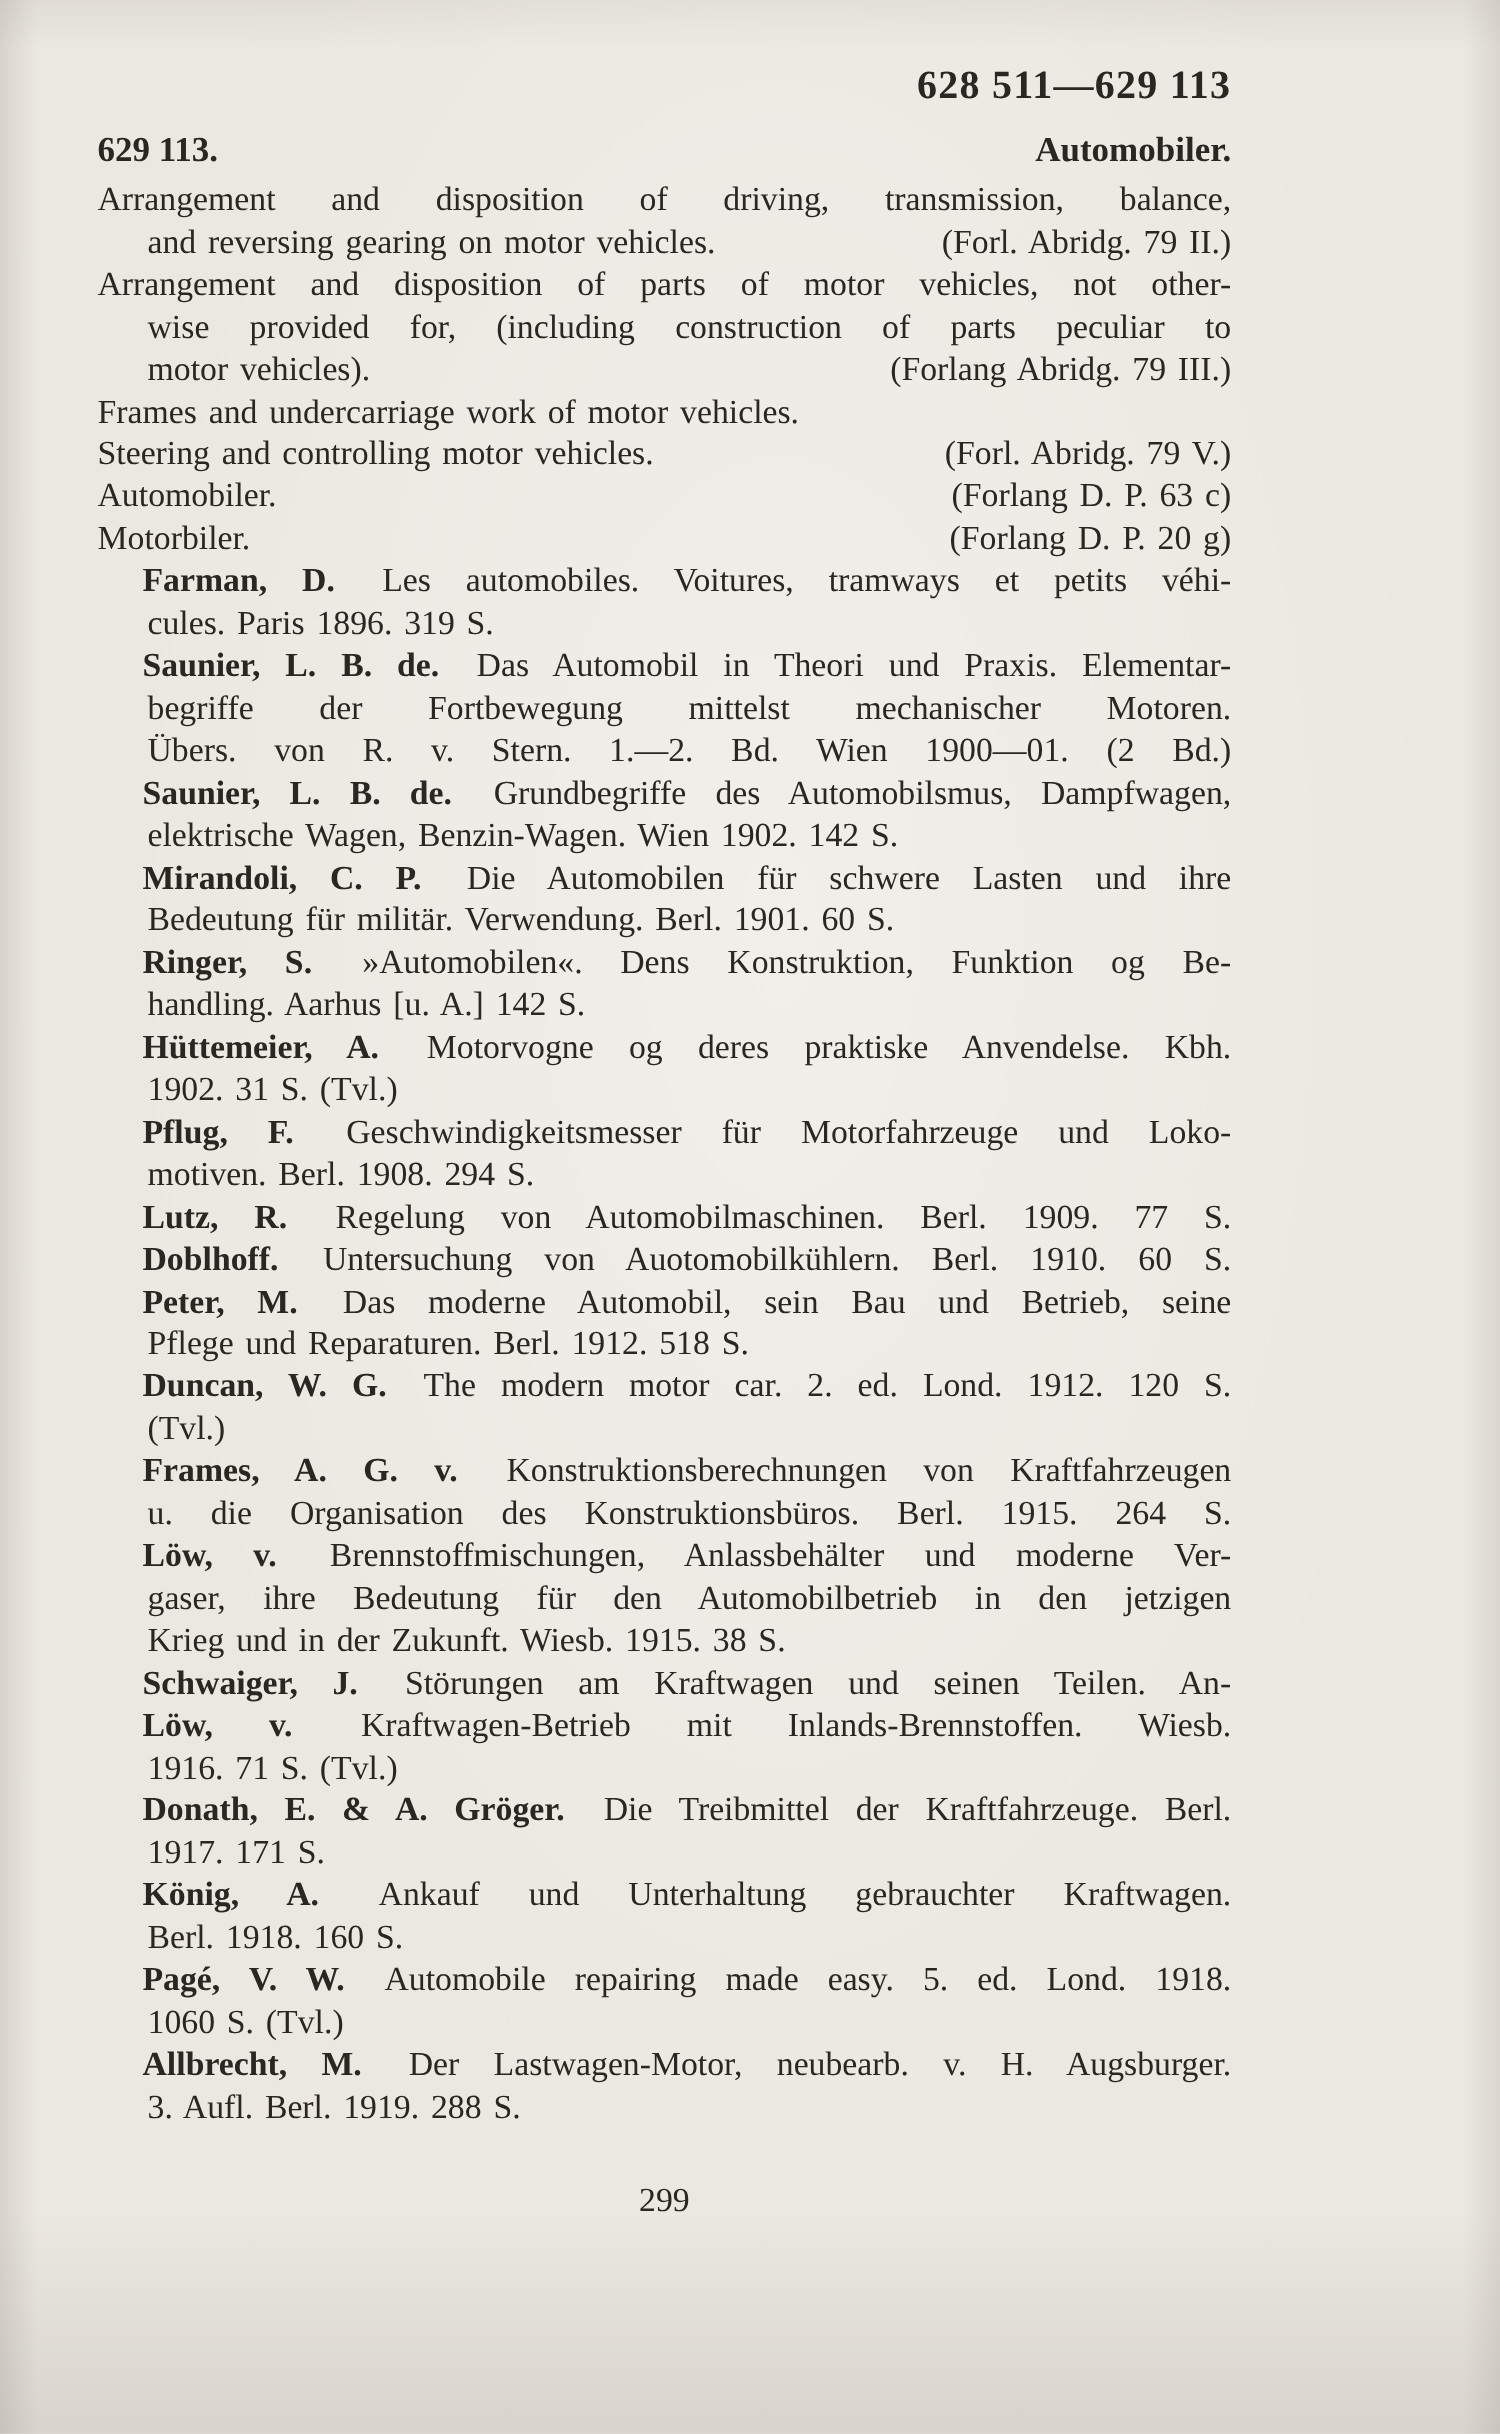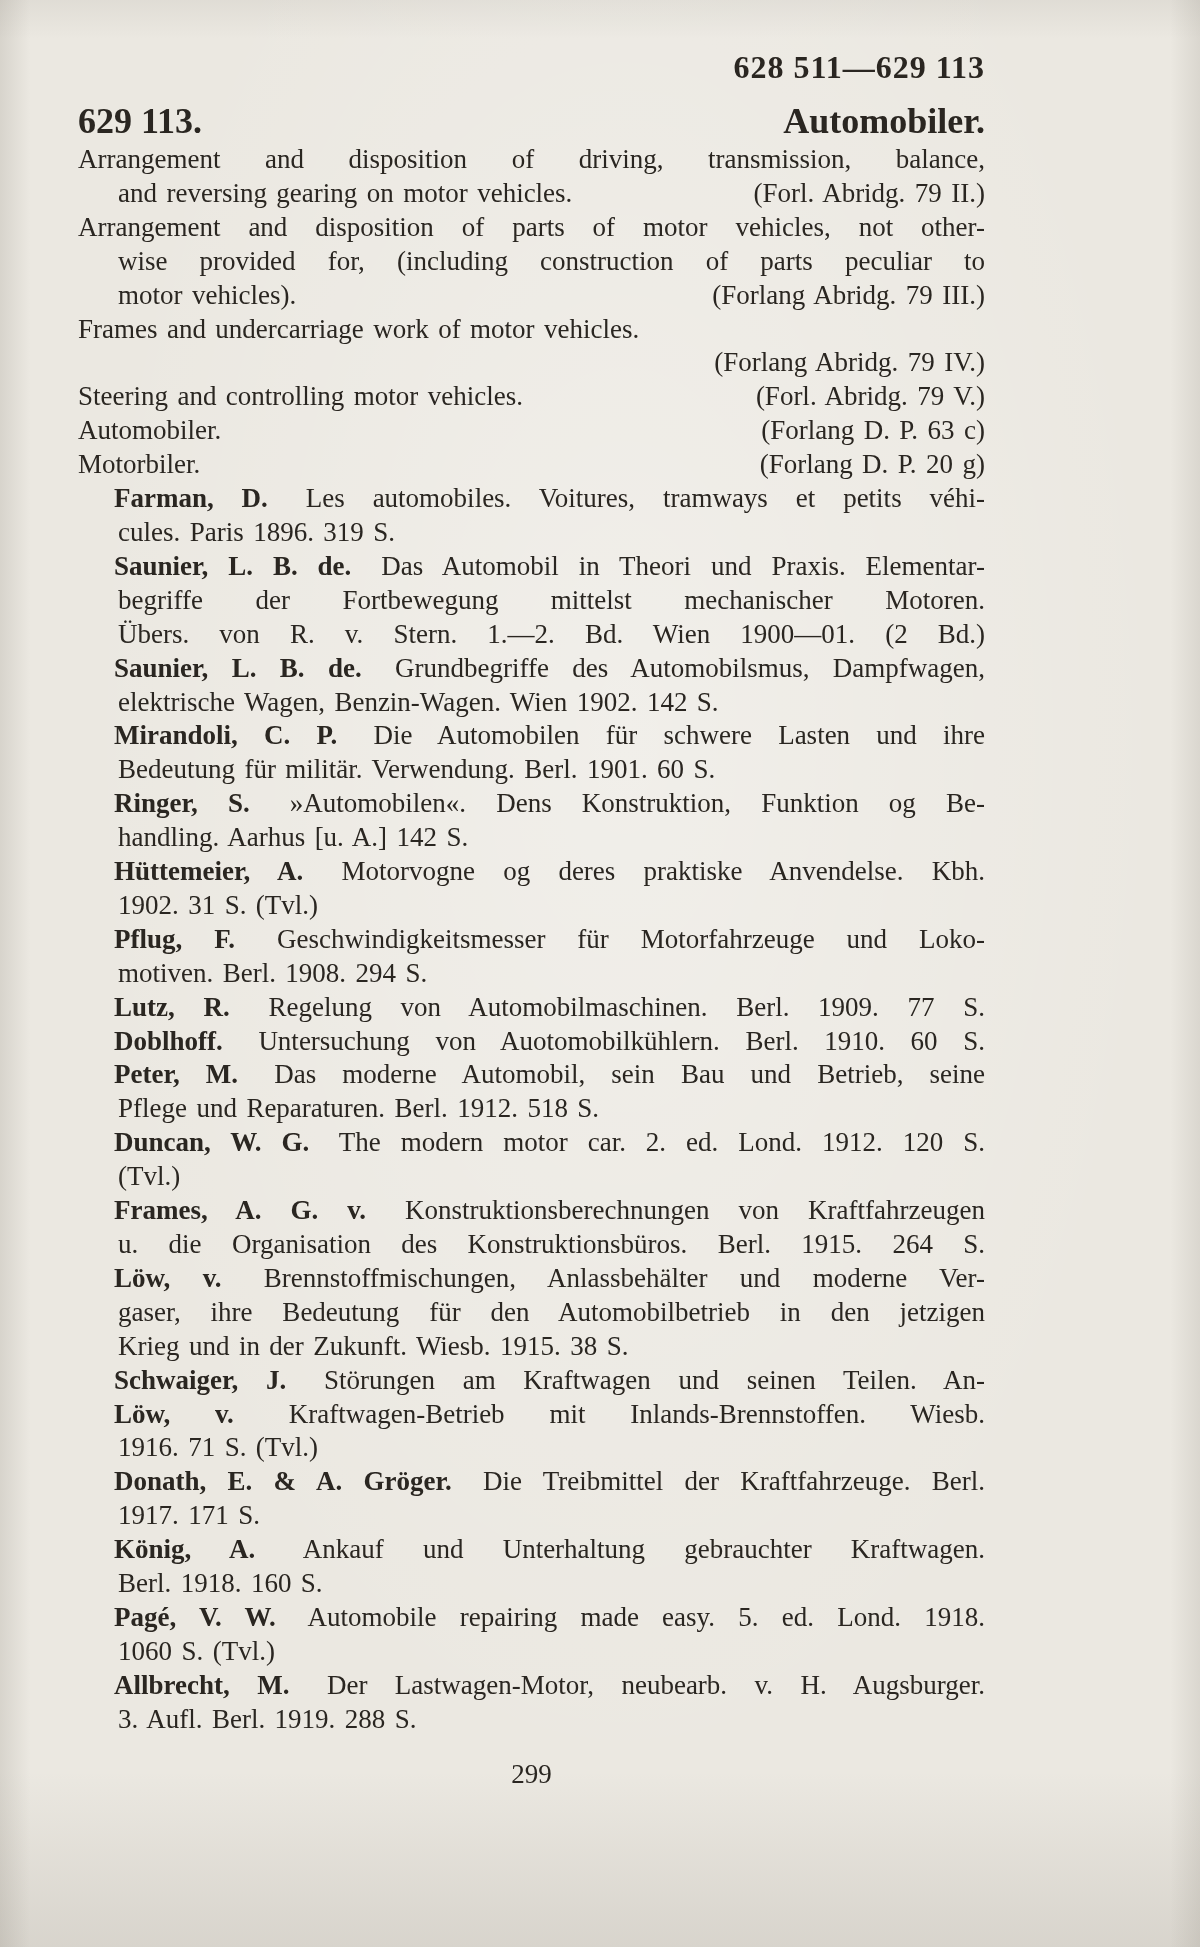--- a/index.html
+++ b/index.html
@@ -39,21 +39,21 @@
     font-size: 32px;
     line-height: 34px;
     letter-spacing: 1px;
   }
   .section-row {
     display: flex;
     justify-content: space-between;
     align-items: flex-end;
     margin-top: 19px;
     font-weight: bold;
-    font-size: 36px;
+    font-size: 28px;
     line-height: 36px;
   }
   .text-block { margin-top: 4px; }
   .line {
     font-size: 27px;
     line-height: 33.9px;
     word-spacing: 0.10em;
     white-space: normal;
   }
   .line.ind { padding-left: 40px; }
@@ -65,21 +65,21 @@
     display: flex;
     justify-content: space-between;
   }
   .line .author {
     font-weight: bold;
     padding-right: 10px;
     margin-left: 36px;
   }
   .line .ref { white-space: nowrap; }
   .page-number {
-    margin-top: 20px;
+    margin-top: 40px;
     text-align: center;
     font-size: 27px;
     line-height: 34px;
   }
 </style>
 </head>
 <body>
 
 <div class="paper-texture"></div>
 
@@ -97,24 +97,20 @@
         <span>and reversing gearing on motor vehicles.</span>
         <span class="ref">(Forl. Abridg. 79 II.)</span>
       </div>
       <div class="line spread"><span>Arrangement and disposition of parts of motor vehicles, not other-</span></div>
       <div class="line ind spread"><span>wise provided for, (including construction of parts peculiar to</span></div>
       <div class="line ind has-ref">
         <span>motor vehicles).</span>
         <span class="ref">(Forlang Abridg. 79 III.)</span>
       </div>
       <div class="line"><span>Frames and undercarriage work of motor vehicles.</span></div>
-      <div class="line has-ref">
-        <span></span>
-        <span class="ref">(Forlang Abridg. 79 IV.)</span>
-      </div>
       <div class="line has-ref">
         <span>Steering and controlling motor vehicles.</span>
         <span class="ref">(Forl. Abridg. 79 V.)</span>
       </div>
       <div class="line has-ref">
         <span>Automobiler.</span>
         <span class="ref">(Forlang D. P. 63 c)</span>
       </div>
       <div class="line has-ref">
         <span>Motorbiler.</span>

